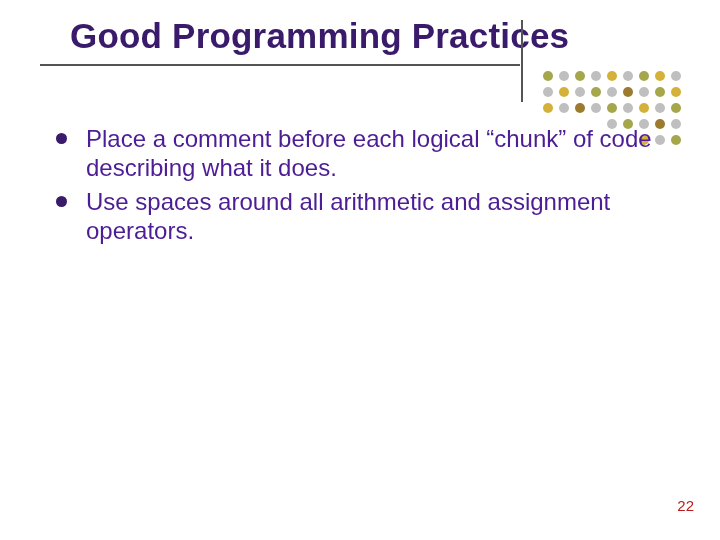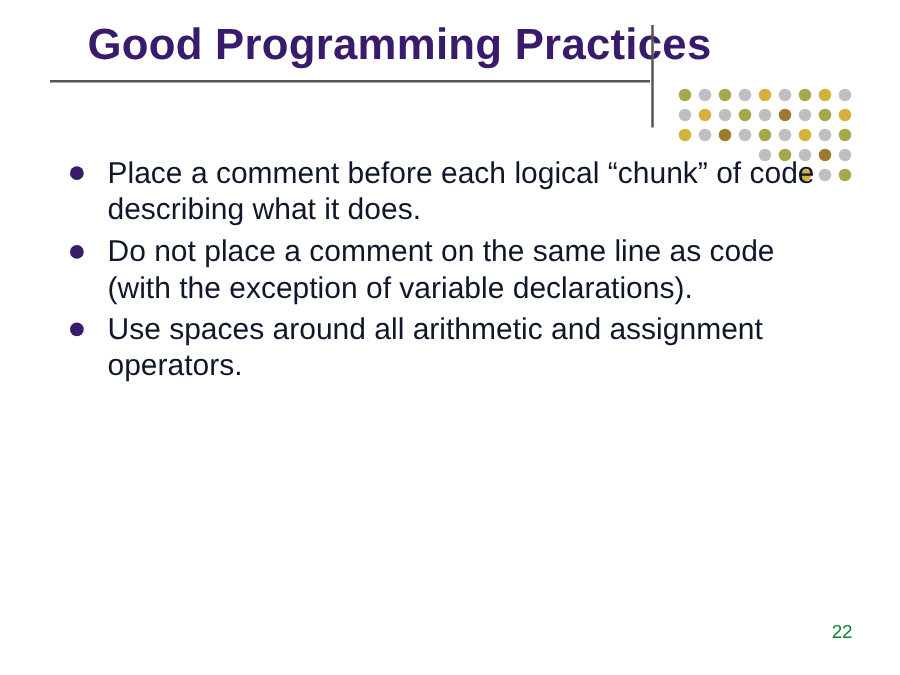--- a/index.html
+++ b/index.html
@@ -54,38 +54,38 @@
   .list {
     list-style: none;
     margin-left: 12px;
     margin-right: 10px;
   }
   .list li {
     position: relative;
     padding-left: 34px;
     font-size: 24px;
     line-height: 1.22;
-    color: #0f172a;
+    color: #4c1d95;
     margin-bottom: 4px;
   }
   .list li .bullet {
     position: absolute;
     left: 4px;
     top: 9px;
     width: 11px;
     height: 11px;
     border-radius: 50%;
     background: #3a1a6a;
   }
   .pagenum {
     position: absolute;
-    right: 38px;
+    right: 26px;
     bottom: 26px;
     font-size: 15px;
-    color: #15803d;
+    color: #b91c1c;
   }
 </style>
 </head>
 <body>
 
 <div class="slide">
 
   <div class="title-wrap">
     <h1 class="title">Good Programming Practices</h1>
     <div class="rule"></div>
@@ -140,23 +140,19 @@
     </svg>
   </div>
 
   <ul class="list">
     <li>
       <span class="bullet"></span>
       <span>Place a comment before each logical “chunk” of code describing what it does.</span>
     </li>
     <li>
       <span class="bullet"></span>
-      <span>Do not place a comment on the same line as code (with the exception of variable declarations).</span>
-    </li>
-    <li>
-      <span class="bullet"></span>
       <span>Use spaces around all arithmetic and assignment operators.</span>
     </li>
   </ul>
 
   <div class="pagenum">22</div>
 
 </div>
 
 </body></html>

